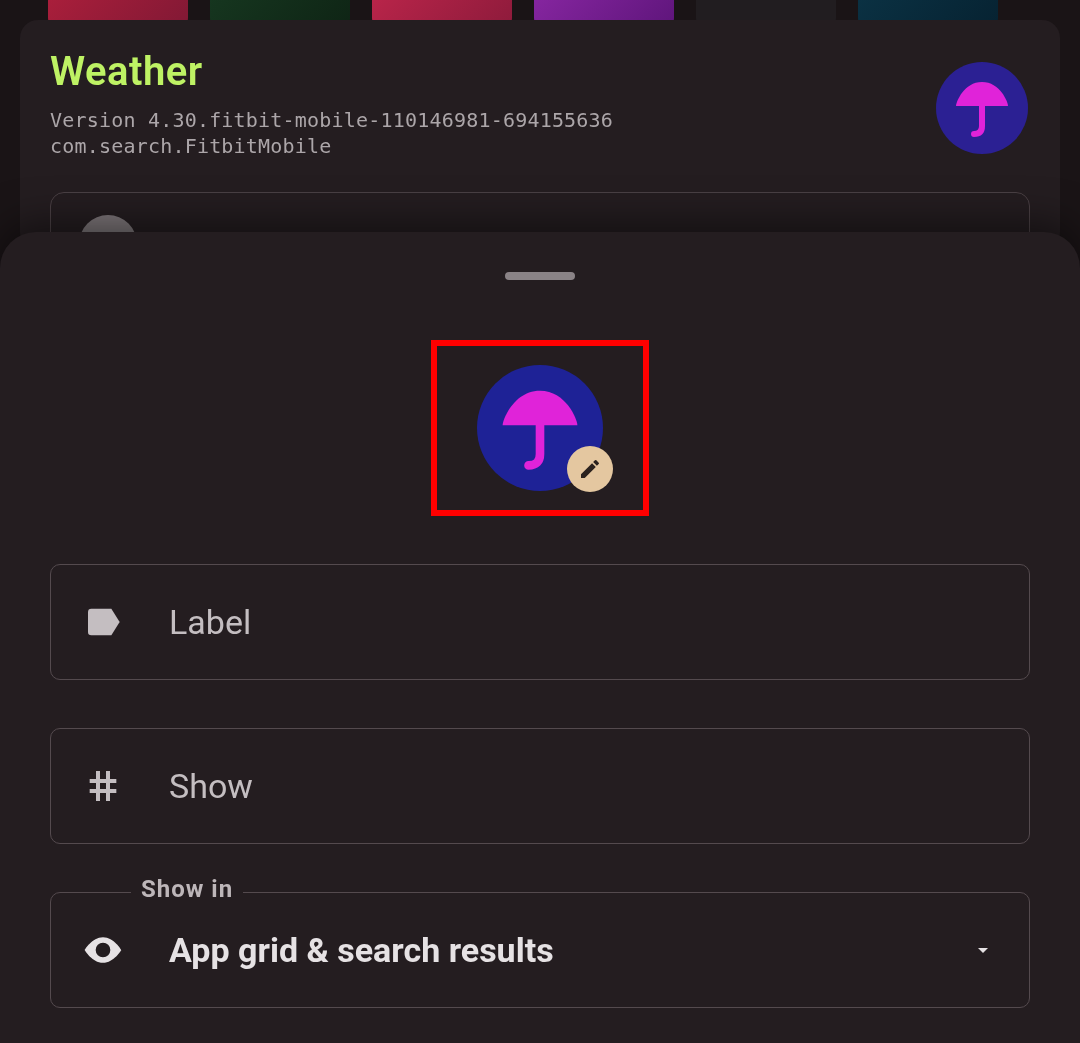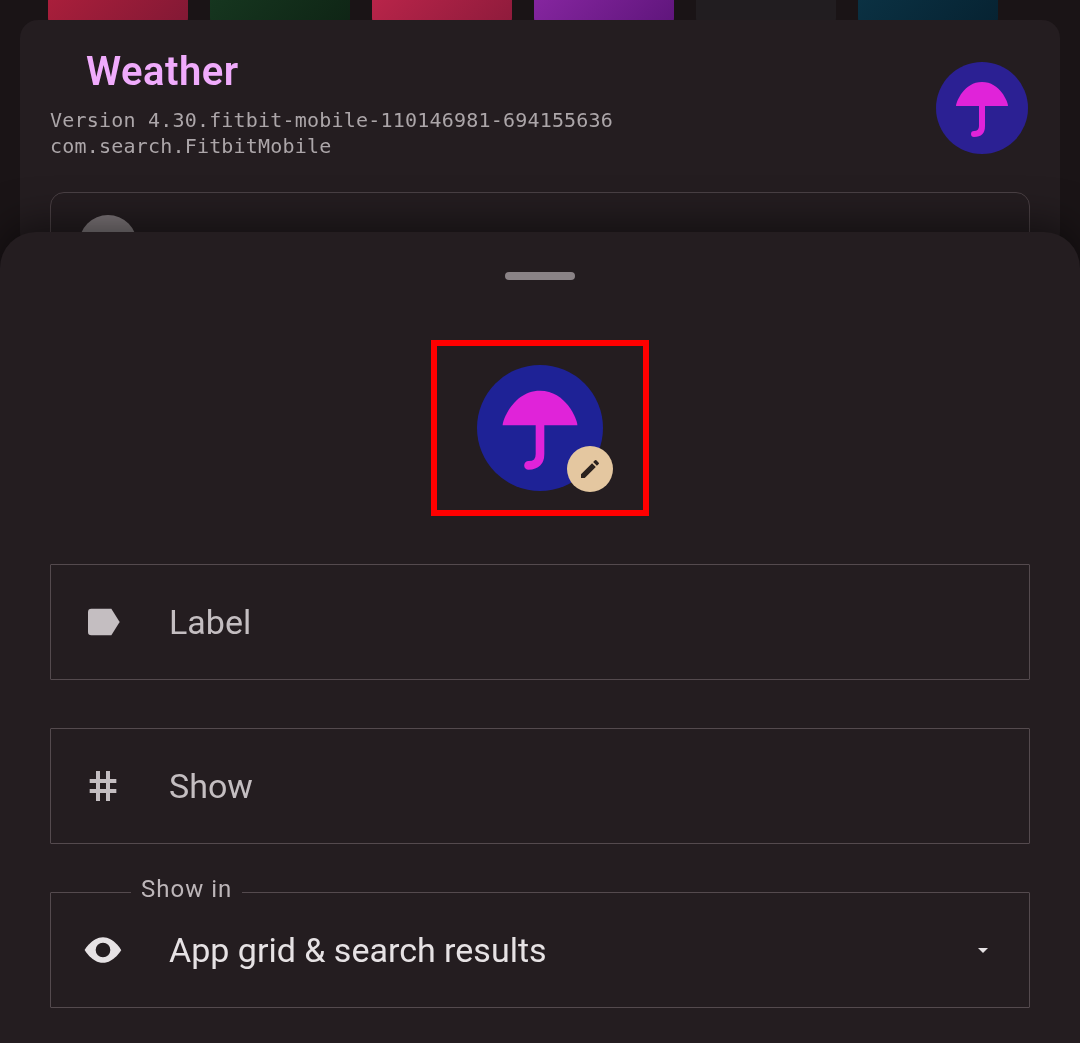--- a/index.html
+++ b/index.html
@@ -40,24 +40,23 @@
     position: absolute;
     left: 20px; right: 20px; top: 20px;
     height: 230px;
     background: #241d20;
     border-radius: 18px;
     padding: 28px 30px;
   }
   .detail-card .title {
     font-size: 40px;
     font-weight: 600;
-    color: #f0abfc;
+    color: #bef264;
     letter-spacing: 0.5px;
     margin-bottom: 12px;
-    margin-left: 36px;
   }
   .detail-card .line {
     font-size: 20px;
     color: #aca6a9;
     line-height: 1.3;
     font-family: ui-monospace, monospace;
     letter-spacing: 0.2px;
   }
   .detail-card .app-icon-small {
     position: absolute;
@@ -125,21 +124,21 @@
     width: 46px; height: 46px;
     border-radius: 50%;
     background: #e4c7a0;
     display: flex; align-items: center; justify-content: center;
   }
 
   
   .field {
     margin: 0 50px 48px;
     border: 1.5px solid #544a4e;
-    border-radius: 1px;
+    border-radius: 10px;
     height: 116px;
     display: flex;
     align-items: center;
     padding: 0 30px;
     gap: 44px;
     position: relative;
   }
   .field .icon-slot {
     width: 44px; height: 44px;
     display:flex;align-items:center;justify-content:center;
@@ -224,21 +223,21 @@
       <svg width="40" height="40" viewBox="0 0 24 24" fill="none" stroke="#c4bec1" stroke-width="2.4">
         <line x1="4" y1="9" x2="20" y2="9"></line>
           <line x1="4" y1="15" x2="20" y2="15"></line>
         <line x1="9" y1="3" x2="9" y2="21"></line>
           <line x1="15" y1="3" x2="15" y2="21"></line>
       </svg>
     </span>
     <span class="placeholder">Show</span>
   </div>
 
-  <div class="field select" style="margin-bottom:0;">
+  <div class="field select" style="margin-bottom:0;font-weight:bold;">
     <span class="field-legend">Show in</span>
     <span class="icon-slot">
       <svg width="44" height="44" viewBox="0 0 24 24" fill="#e6e2e4">
         <path d="M12 5C6 5 2 12 2 12s4 7 10 7 10-7 10-7-4-7-10-7zm0 11a4 4 0 1 1 0-8 4 4 0 0 1 0 8z"></path>
         <circle cx="12" cy="12" r="2" fill="#241d20"></circle>
       </svg>
     </span>
     <span class="placeholder">App grid &amp; search results</span>
     <span class="chevron">
       <svg width="24" height="24" viewBox="0 0 24 24">

